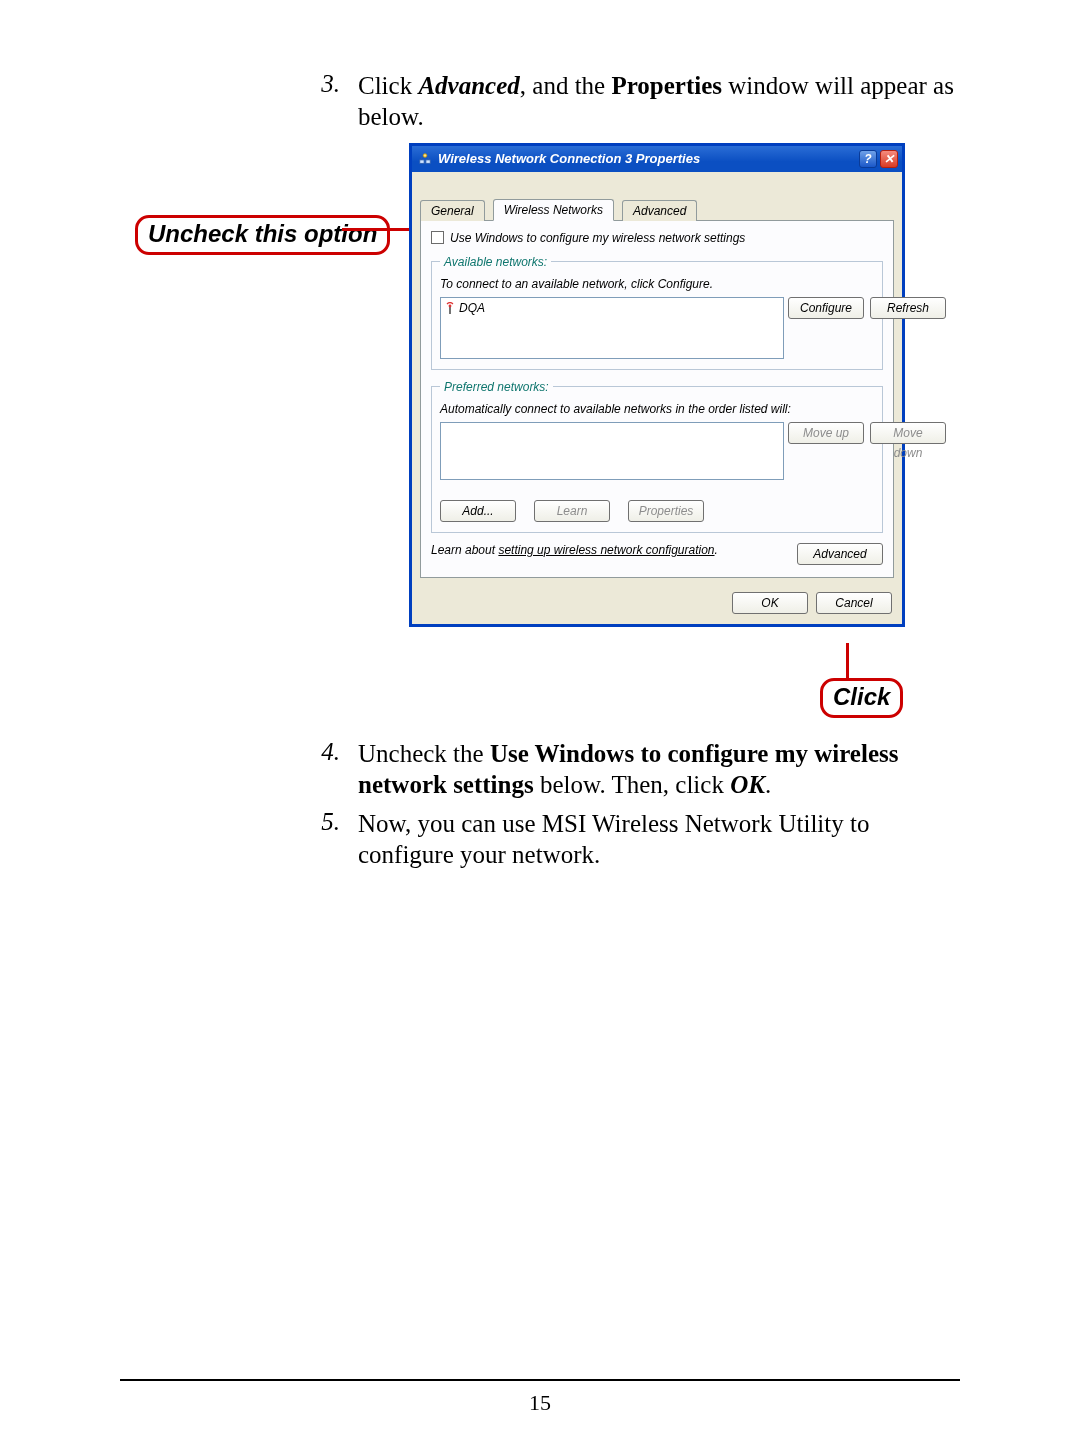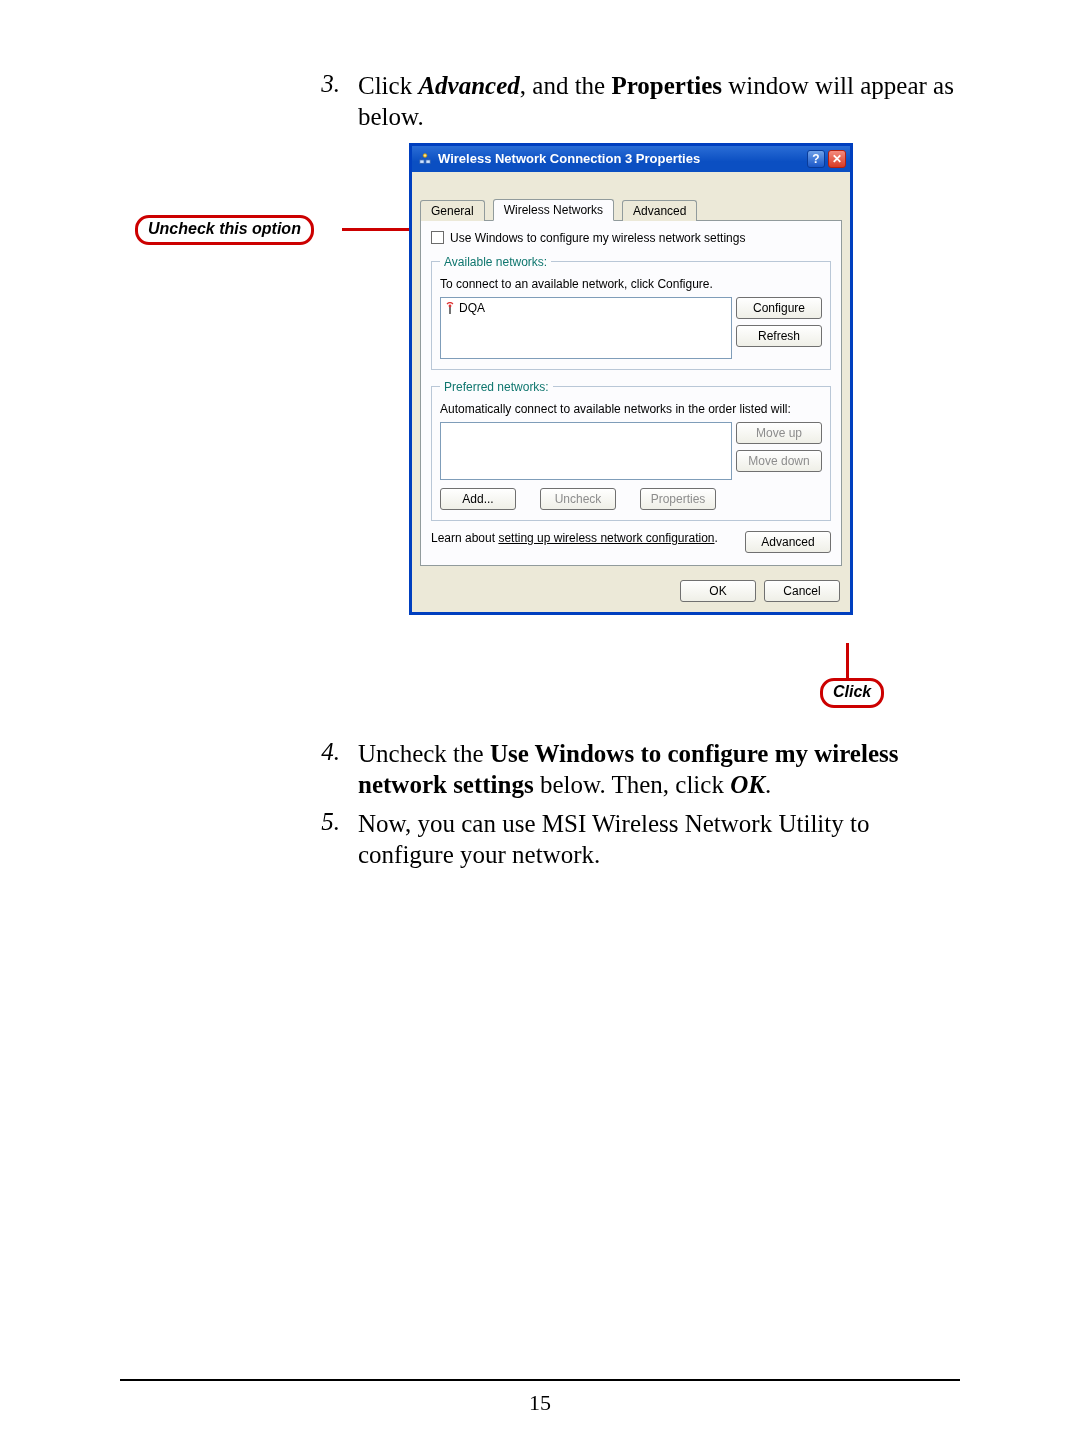--- a/index.html
+++ b/index.html
@@ -50,21 +50,21 @@
   
   .callout {
     position: absolute;
     border: 3px solid #c00;
     border-radius: 14px;
     background: none;
     padding: 2px 10px 4px 10px;
     font-family: Arial, Helvetica, sans-serif;
     font-weight: bold;
     font-style: italic;
-    font-size: 16px;
+    font-size: 24px;
     color: #000;
     white-space: nowrap;
     box-sizing: border-box;
   }
   .callout.uncheck {
     top: 72px;
     left: -180px;
   }
   .callout.click {
     top: 535px;
@@ -98,27 +98,28 @@
     width: 3px;
     height: 38px;
     background: #c00;
   }
 
   
   .dialog {
     position: absolute;
     top: 0;
     left: 94px;
-    width: 444px;
+    width: 496px;
     border: 3px solid #003fbf;
     background: #ece9d8;
     font-family: Tahoma, Arial, sans-serif;
     font-size: 12px;
     color: #000;
     box-sizing: border-box;
+    font-style: italic;
   }
   .titlebar {
     height: 26px;
     background: linear-gradient(to bottom, #2a6dd6, #0b4fc2 60%, #0b4fc2);
     color: #fff;
     display: flex;
     align-items: center;
     padding: 0 4px 0 6px;
     font-weight: bold;
     font-size: 13px;
@@ -226,42 +227,41 @@
     align-items: center;
     gap: 4px;
     padding: 1px 0;
   }
   .list-item .neticon {
     width: 10px; height: 12px;
   }
   .vbtns {
     width: 86px;
     display: flex;
-    flex-direction: column;
     gap: 6px;
   }
   .btn {
     min-width: 76px;
     height: 22px;
     border: 1px solid #707070;
     border-radius: 3px;
     background: linear-gradient(to bottom,#ffffff,#efefe7);
     font-family: Tahoma, Arial, sans-serif;
     font-size: 12px;
     text-align: center;
     line-height: 20px;
     padding: 0 8px;
     box-sizing: border-box;
     color:#000;
   }
   .btn.disabled { color: #8d8d8d; }
   .hbtns {
     display: flex;
-    gap: 24px;
-    margin-top: 8px;
+    gap: 18px;
+    margin-top: 20px;
   }
   .learn-row {
     display: flex;
     align-items: flex-start;
     justify-content: space-between;
     gap: 10px;
     font-size: 12px;
   }
   .learn-row a { color: #000; text-decoration: underline; }
   .dlg-footer {
@@ -357,21 +357,21 @@
           <div class="grp-desc">Automatically connect to available networks in the order listed will:</div>
           <div class="hsplit">
             <div class="listbox empty"></div>
             <div class="vbtns">
               <div class="btn disabled">Move up</div>
               <div class="btn disabled">Move down</div>
             </div>
           </div>
           <div class="hbtns">
             <div class="btn" style="min-width:76px">Add...</div>
-            <div class="btn disabled" style="min-width:76px">Uncheck</div>
+            <div class="btn disabled" style="min-width:76px">Learn</div>
             <div class="btn disabled" style="min-width:76px">Properties</div>
           </div>
         </fieldset>
 
         <div class="learn-row">
           <div>
             <span>Learn about </span><a href="#">setting up wireless network configuration</a><span>.</span>
           </div>
           <div class="btn" style="min-width:86px">Advanced</div>
         </div>

